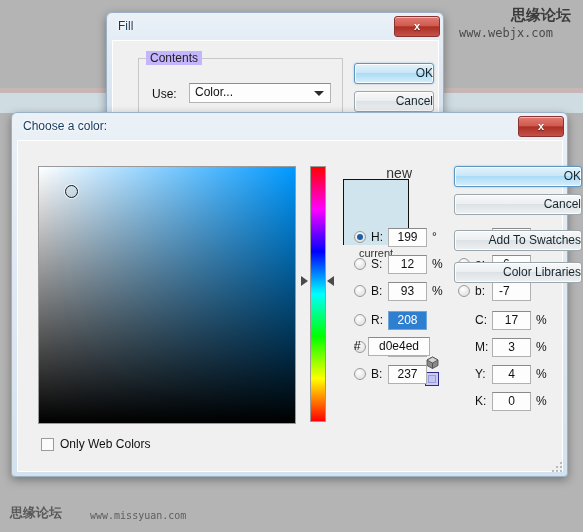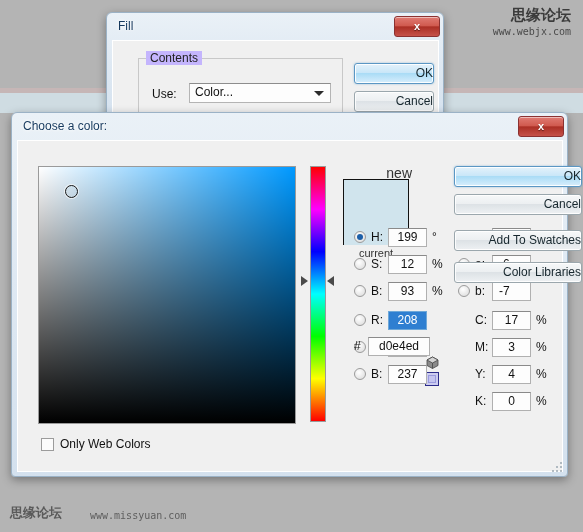--- a/index.html
+++ b/index.html
@@ -26,21 +26,21 @@
   
   .wm {
     position: absolute;
     color: #4a4a4a;
     font-family: "DejaVu Sans Mono", monospace;
     letter-spacing: 0px;
     white-space: nowrap;
     user-select: none;
   }
   #wm-top-cn { right: 12px; top: 6px; font-size: 15px; font-weight: bold; font-family:"DejaVu Sans", sans-serif; color:#3c3c3c;}
-  #wm-top-url{ right: 12px; top: 26px; font-size: 10px; color:#4a4a4a; }
+  #wm-top-url{ right: 30px; top: 26px; font-size: 12px; color:#4a4a4a; }
   #wm-bot-cn { left: 10px; bottom: 10px; font-size: 13px; font-weight: bold; font-family:"DejaVu Sans", sans-serif; color:#5a5a5a;}
   #wm-bot-url{ left: 90px; bottom: 11px; font-size: 10px; color:#5e5e5e; }
 
   
   .win {
     position: absolute;
     background: linear-gradient(to bottom, #eaf1f7 0%, #dfe9f3 45%, #d4e1ee 100%);
     border: 1px solid #9bb2c6;
     border-radius: 6px 6px 3px 3px;
     box-shadow: 0 3px 10px rgba(0,0,0,0.35);

